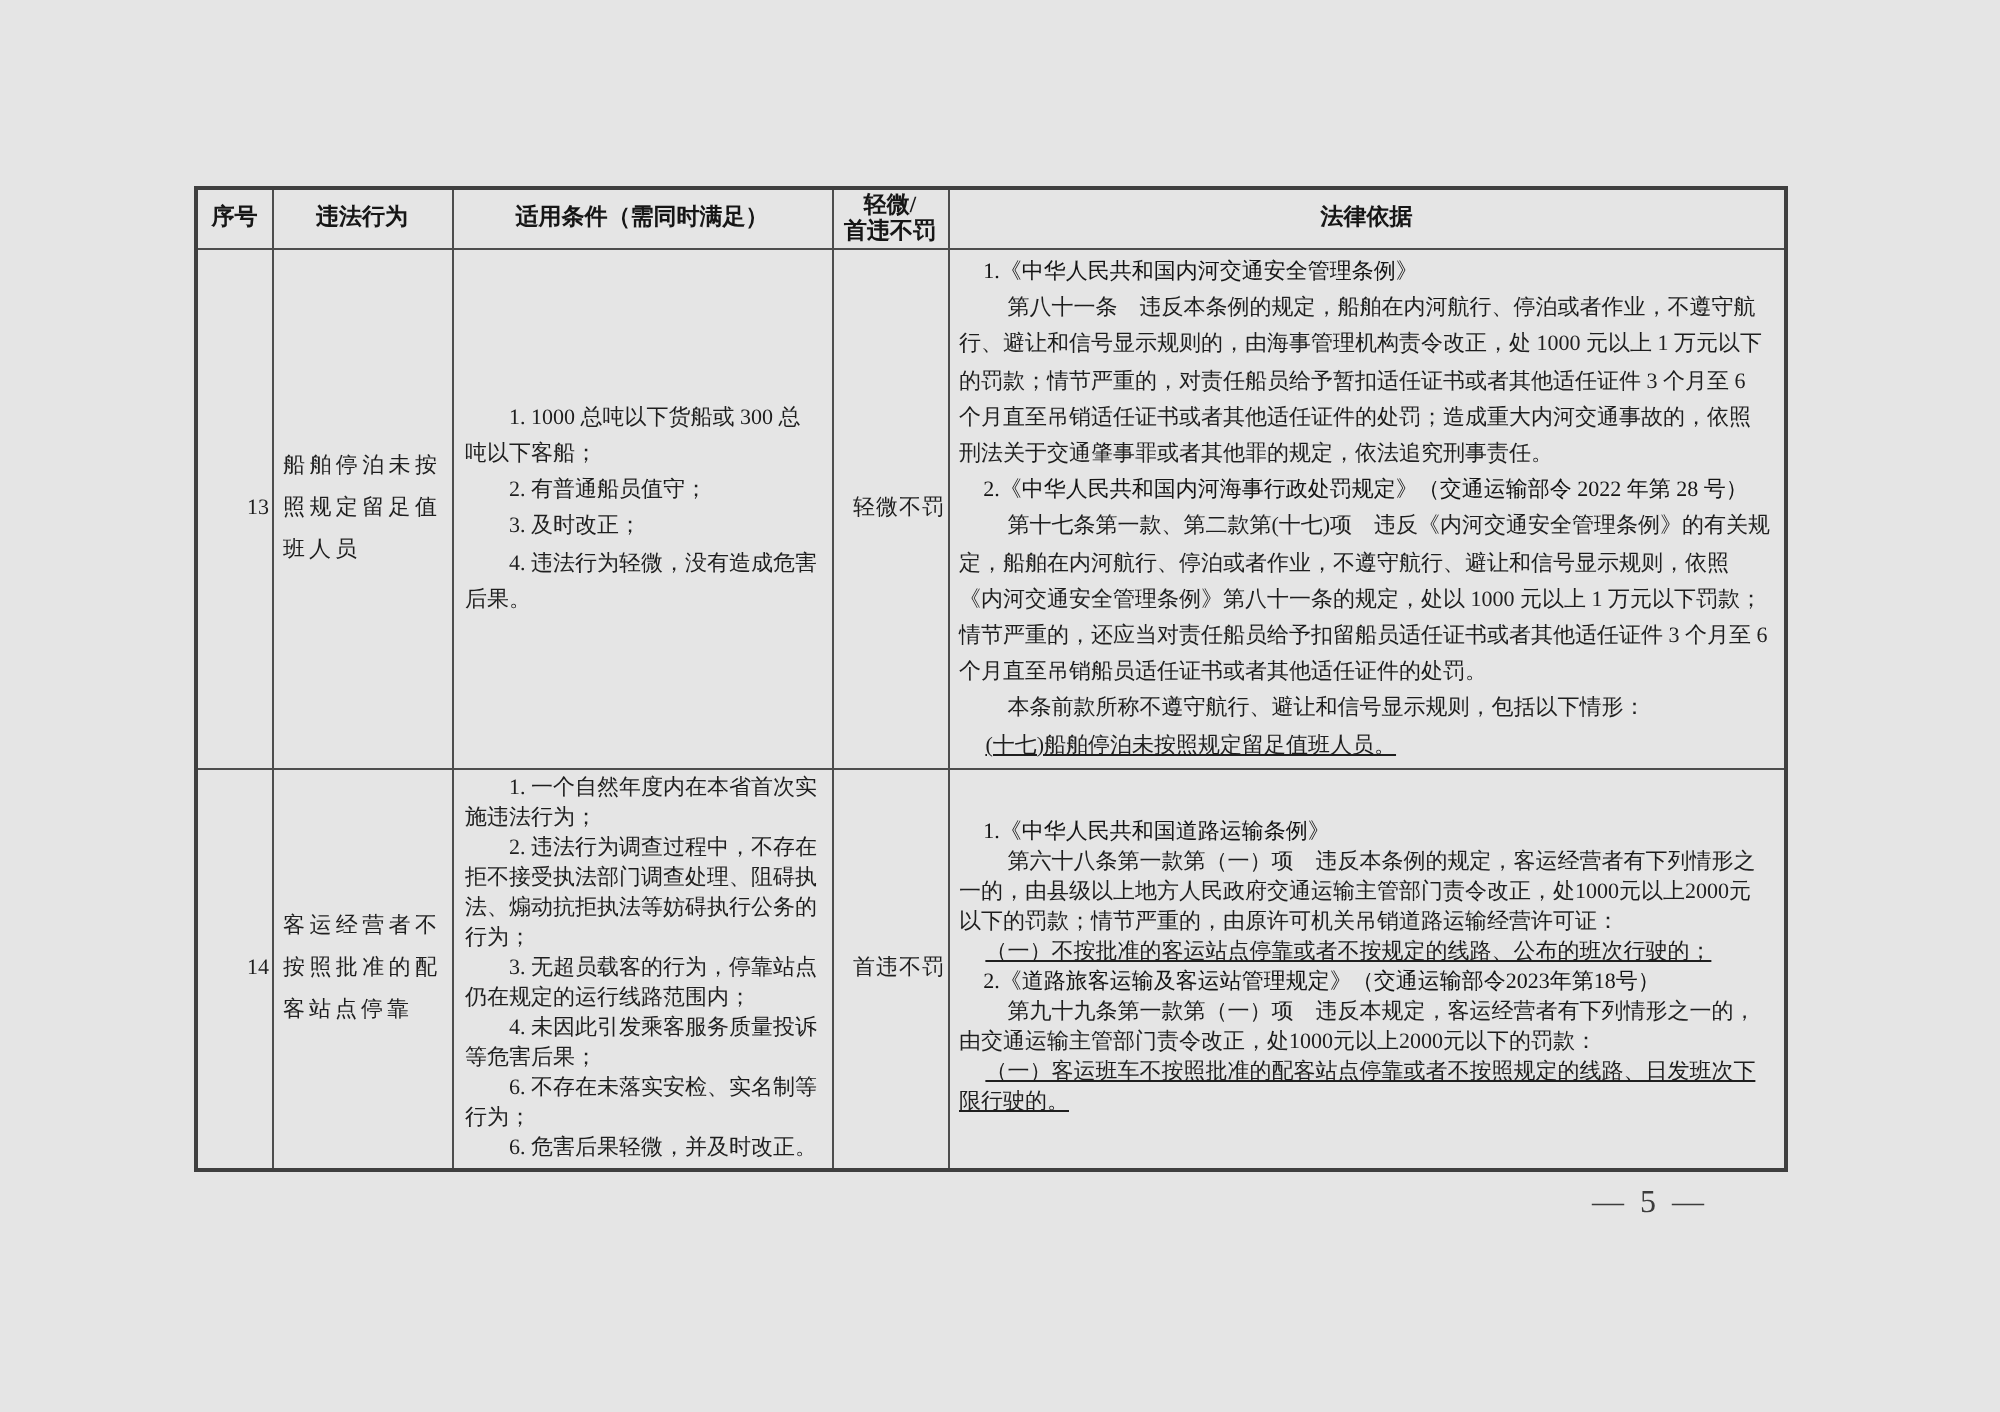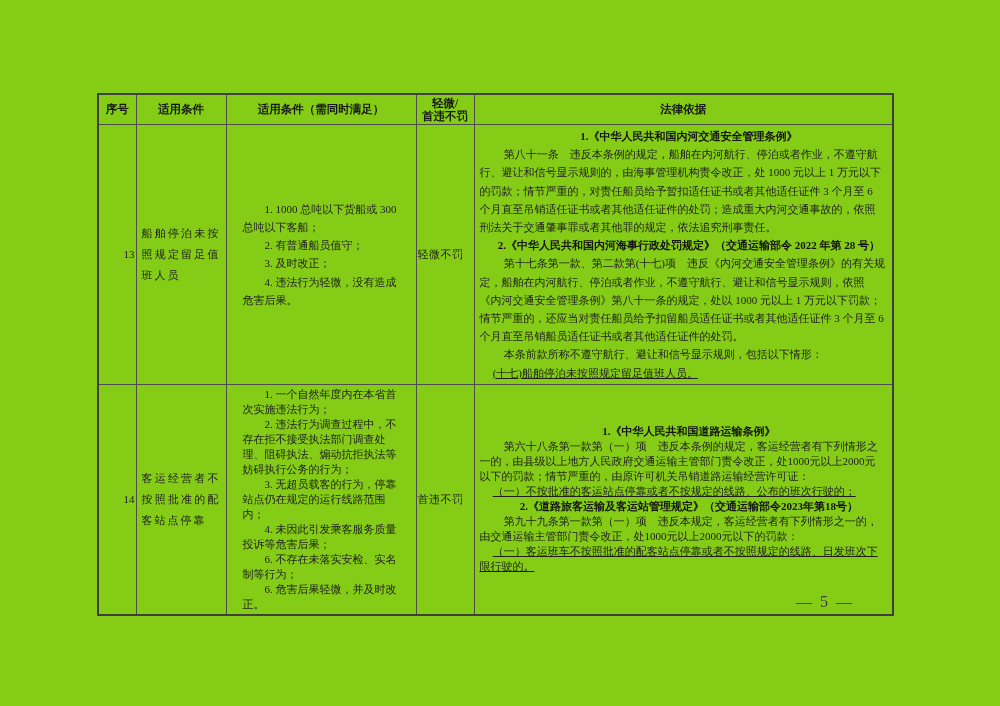--- a/index.html
+++ b/index.html
@@ -11,21 +11,21 @@
     width: 1000px;
     height: 706px;
     position: relative;
     overflow: hidden;
     font-family: "Liberation Serif", serif;
     color: #1e1e1e;
   }
   .sheet {
     position: absolute;
     inset: 0;
-    background: #84cc16;
+    background: #e5e5e5;
   }
   table.reg-table {
     position: absolute;
     left: 97px;
     top: 93px;
     width: 795px;
     border-collapse: collapse;
     table-layout: fixed;
     border: 2px solid #3f3f3f;
   }
@@ -48,25 +48,25 @@
     vertical-align: middle;
     font-size: 11px;
     color: #1e1e1e;
   }
   tr.r0 { height: 255px; }
   tr.r1 { height: 181px; }
   tr.r0 td { line-height: 18.2px; }
   tr.r1 td { line-height: 15px; }
   td.c-index   { text-align: right; }
   td.c-behavior{ padding: 0 5px; text-align: justify; letter-spacing: 2px; line-height: 21px !important; }
-  td.c-cond    { padding: 2px 16px; }
-  td.c-penalty { text-align: left; letter-spacing: 0.5px; }
+  td.c-cond    { padding: 2px 6px; }
+  td.c-penalty { text-align: right; letter-spacing: 0.5px; }
   td.c-legal   { padding: 2px 6px 2px 5px; }
   p.cond       { margin: 0; text-indent: 2em; }
-  p.legal-title{ margin: 0; font-weight: bold; text-indent: 1.1em; color: #141414; text-align: center; }
+  p.legal-title{ margin: 0; font-weight: normal; text-indent: 1.1em; color: #141414; }
   p.legal-para { margin: 0; text-indent: 2.2em; }
   p.legal-sub  { margin: 0; text-indent: 1.2em; text-decoration: underline; }
   .page-number {
     position: absolute;
     left: 770px;
     top: 593px;
     width: 110px;
     text-align: center;
     font-size: 16px;
     letter-spacing: 2px;
@@ -82,21 +82,21 @@
     <colgroup>
       <col style="width:38px">
       <col style="width:90px">
       <col style="width:190px">
       <col style="width:58px">
       <col style="width:419px">
     </colgroup>
     <thead>
       <tr>
         <th>序号</th>
-        <th>适用条件</th>
+        <th>违法行为</th>
         <th>适用条件（需同时满足）</th>
         <th>轻微/
 首违不罚</th>
         <th>法律依据</th>
       </tr>
     </thead>
     <tbody id="table-body">
         <tr class="r0">
           <td class="c-index">13</td>
           <td class="c-behavior">船舶停泊未按照规定留足值班人员</td>

